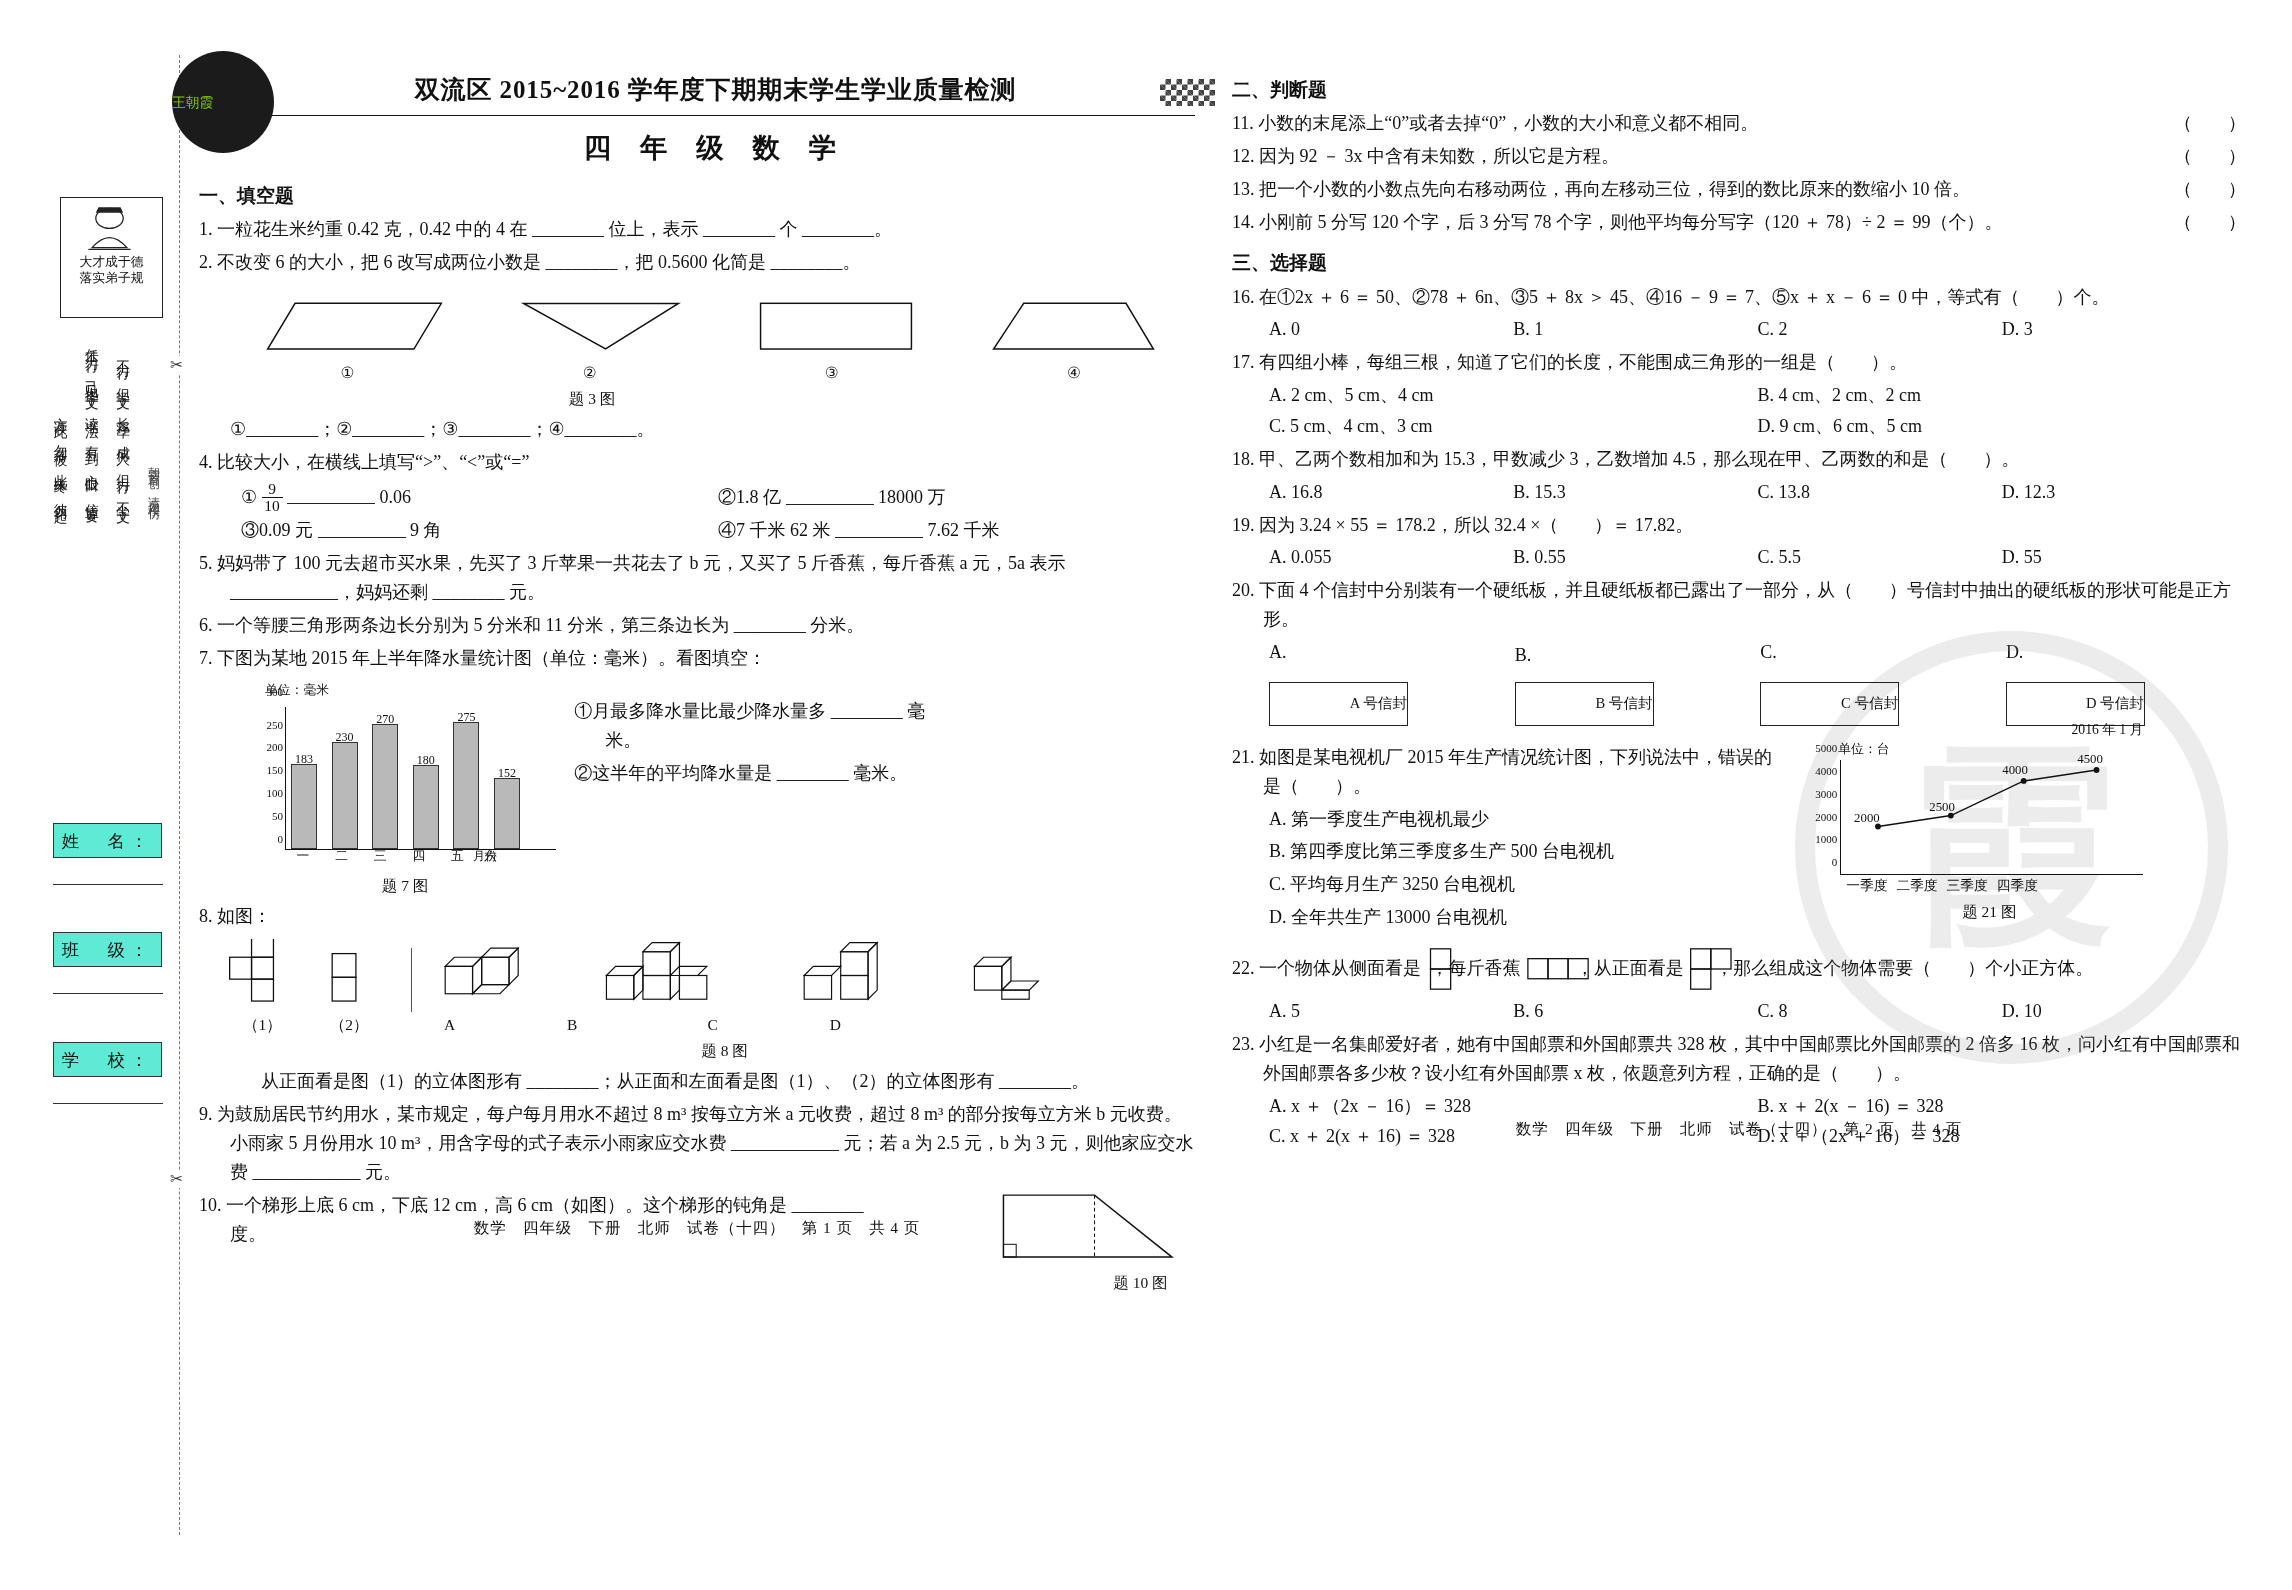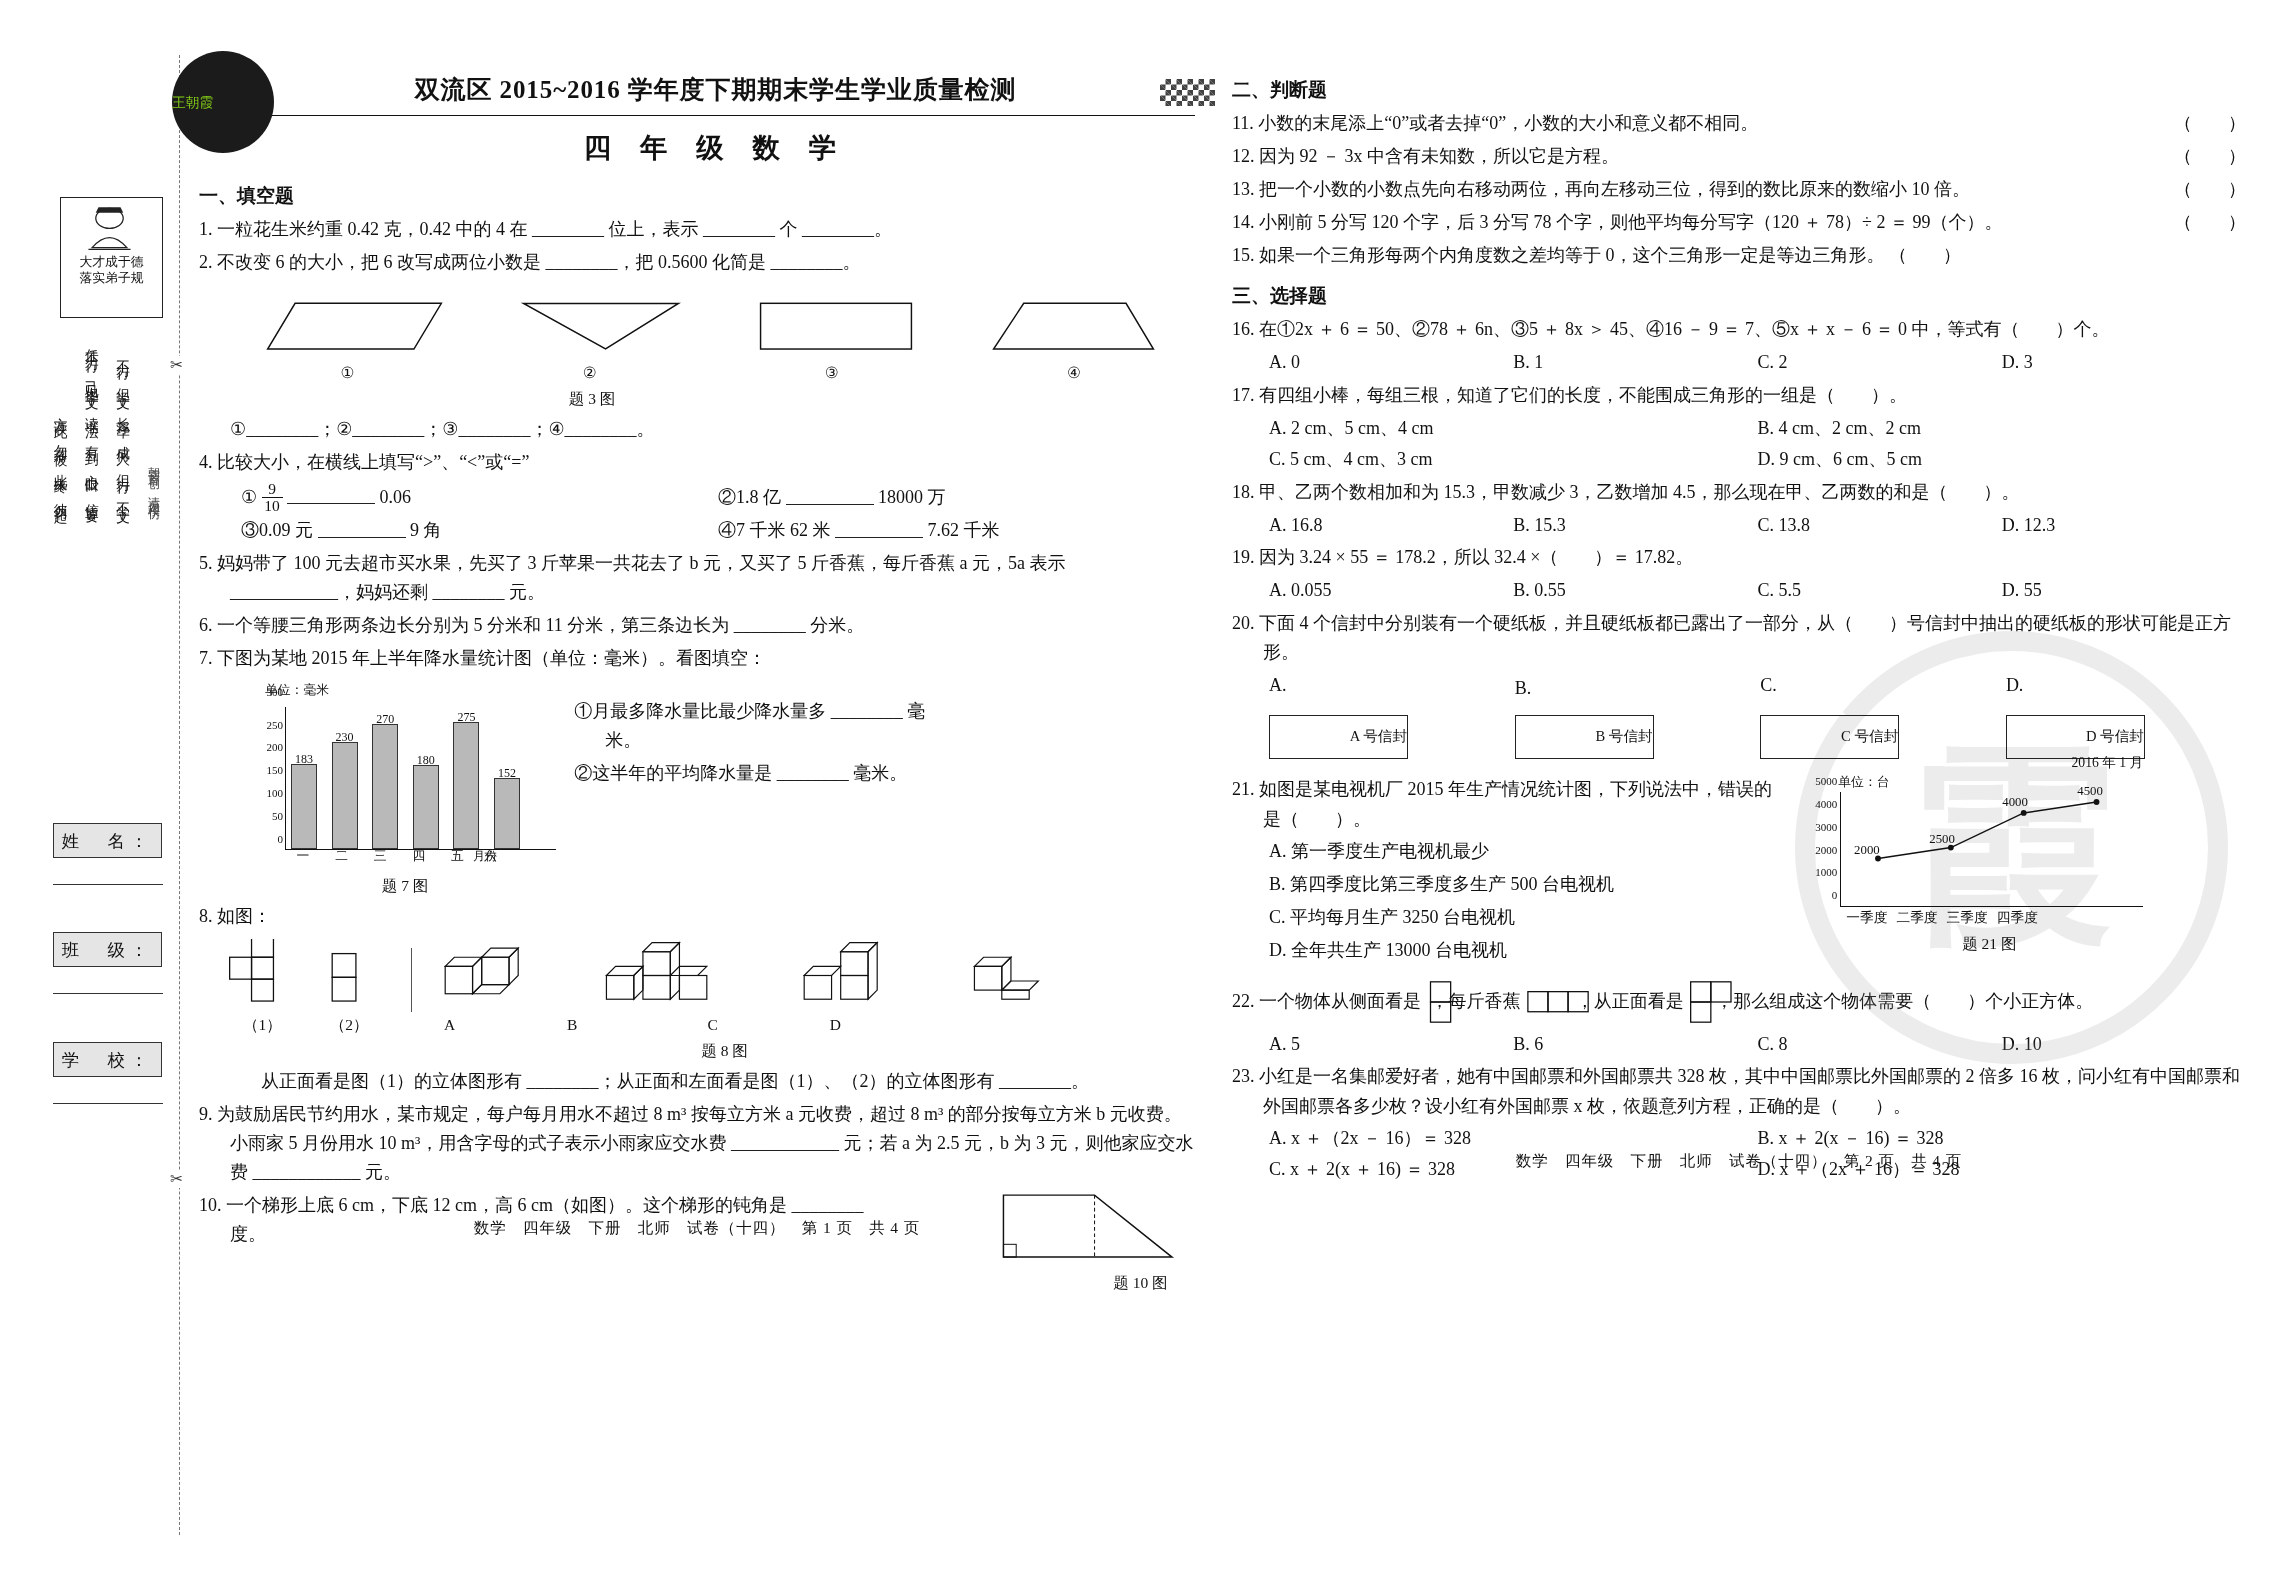--- a/index.html
+++ b/index.html
@@ -6,21 +6,21 @@
   body{width:2293px;height:1591px;font-family:"Liberation Serif","DejaVu Serif",serif;color:#111;}
   .page{position:relative;width:2293px;height:1591px;overflow:hidden;}
 
   
   .leftstrip{position:absolute;left:37px;top:110px;width:146px;height:1371px;}
   .logo-box{position:absolute;left:23px;top:87px;width:101px;height:119px;border:1.8px solid #222;}
   .logo-inner{font-size:12.8px;text-align:center;line-height:1.25;padding-top:57px;font-family:"Liberation Serif",serif;}
   .vcol{position:absolute;top:228px;left:7.3px;width:137px;height:439px;}
   .vcol .vline{display:inline-block;writing-mode:vertical-rl;text-orientation:upright;font-size:13.7px;letter-spacing:3.7px;line-height:24px;margin-left:3.7px;}
   .namebox{position:absolute;left:16.4px;width:119px;}
-  .namebox .lbl{font-size:17.4px;letter-spacing:5.5px;border:1.4px solid #333;padding:4.6px 7.3px;display:inline-block;background:#e5e5e5;}
+  .namebox .lbl{font-size:17.4px;letter-spacing:5.5px;border:1.4px solid #333;padding:4.6px 7.3px;display:inline-block;background:#5eead4;}
   .namebox .ruleline{border-bottom:1.1px solid #333;width:110px;height:25.6px;}
   .dashv{position:absolute;left:179px;top:55px;height:1480px;border-left:1.8px dashed #777;}
   .scissors{position:absolute;left:170px;font-size:15.5px;background:#fff;color:#333;}
 
   
   .col{position:absolute;top:64px;font-size:18px;line-height:1.62;}
   .colL{left:199px;width:996px;}
   .colR{left:1232px;width:1014px;}
 
   .title-band{position:relative;margin-left:37px;}
@@ -330,24 +330,20 @@
       <span>12. 因为 92 － 3x 中含有未知数，所以它是方程。</span>
       <span style="float:right">（　　）</span>
     </div>
     <div class="q ind">
       <span>13. 把一个小数的小数点先向右移动两位，再向左移动三位，得到的数比原来的数缩小 10 倍。</span>
       <span style="float:right">（　　）</span>
     </div>
     <div class="q ind">
       <span>14. 小刚前 5 分写 120 个字，后 3 分写 78 个字，则他平均每分写字（120 ＋ 78）÷ 2 ＝ 99（个）。</span>
       <span style="float:right">（　　）</span>
-    </div>
-    <div class="q ind">
-      <span>15. 如果一个三角形每两个内角度数之差均等于 0，这个三角形一定是等边三角形。</span>
-      <span>（　　）</span>
     </div>
 
     <div class="sec">三、选择题</div>
 
     <div class="q ind">16. 在①2x ＋ 6 ＝ 50、②78 ＋ 6n、③5 ＋ 8x ＞ 45、④16 － 9 ＝ 7、⑤x ＋ x － 6 ＝ 0 中，等式有（　　）个。</div>
     <div class="opts">
       <div>A. 0</div>
       <div>B. 1</div>
       <div>C. 2</div>
       <div>D. 3</div>

